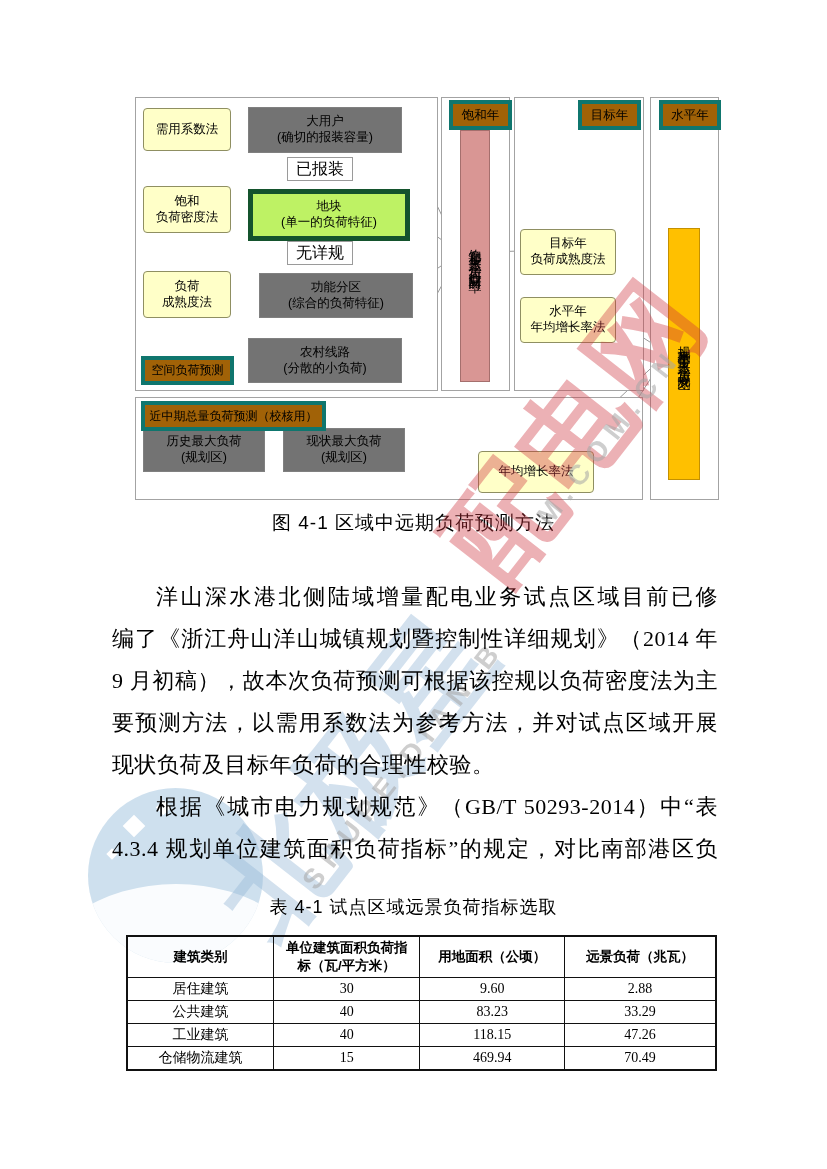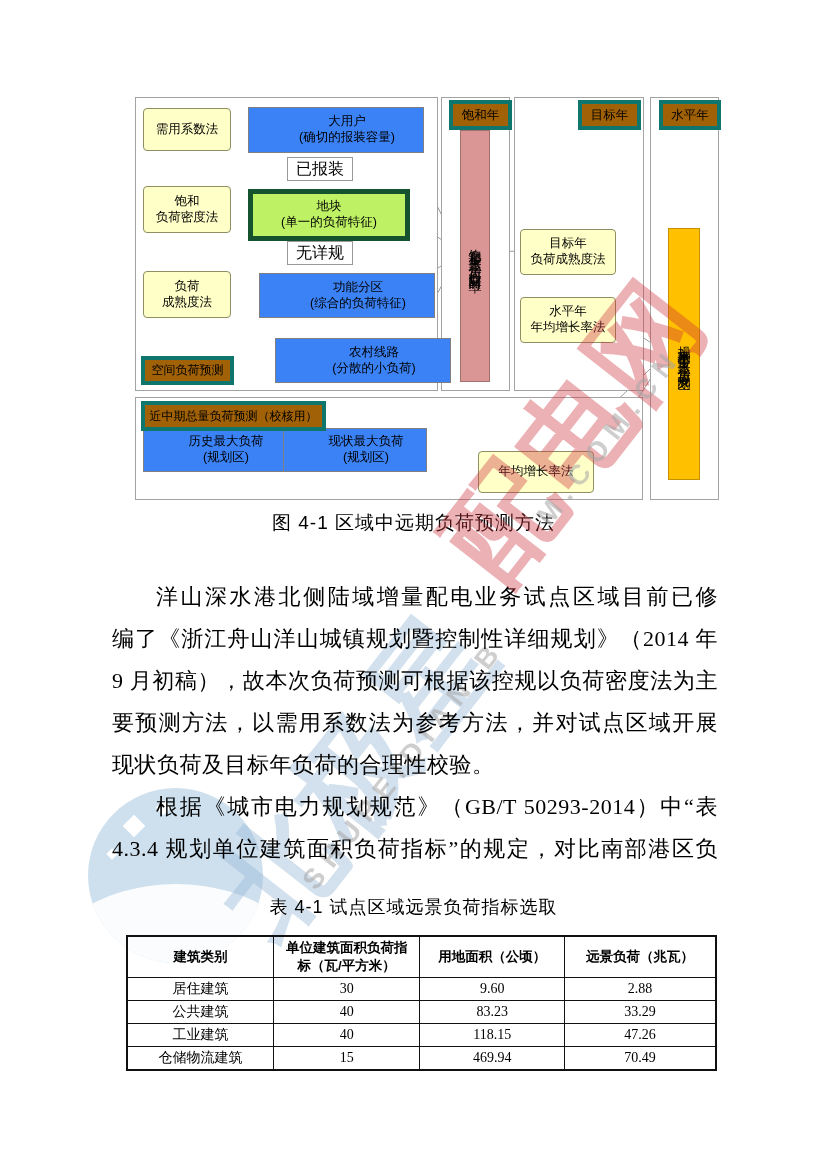--- a/index.html
+++ b/index.html
@@ -4,21 +4,21 @@
 <style>
   html,body{margin:0;padding:0;background:#e9e9e9;}
   #page{position:relative;width:827px;height:1169px;background:#ffffff;margin:0 auto;overflow:hidden;
         font-family:"Liberation Sans",sans-serif;color:#000;}
   
   .panel{position:absolute;border:1px solid #a3a3a3;background:#fff;z-index:2;}
   
   .bx{position:absolute;display:flex;align-items:center;justify-content:center;text-align:center;
       font-size:12.5px;line-height:1.25;white-space:pre-line;z-index:3;}
   .yellow{background:#ffffc8;border:1px solid #8f8f62;border-radius:4px;}
-  .blue{background:#3b82f6;border:1px solid #808080;padding-left:22px;}
+  .blue{background:#737373;border:1px solid #808080;}
   .redbox{background:#bef264;border:5px solid #14532d;}
   .cond{background:#ffffff;border:1px solid #9a9a9a;font-size:16px;}
   .graylabel{position:absolute;background:#a16207;border:4px solid #0f766e;display:flex;align-items:center;
       justify-content:center;font-size:12.5px;z-index:4;}
   .vtext{position:absolute;display:flex;align-items:center;justify-content:center;z-index:3;
       writing-mode:vertical-rl;text-orientation:mixed;font-size:13px;letter-spacing:2px;line-height:1;}
   .vred{background:#d99694;border:1px solid #a56f6d;}
   .vorange{background:#ffc000;border:1px solid #c49000;}
   #connectors{position:absolute;left:0;top:0;z-index:1;}
   
@@ -119,21 +119,21 @@
 负荷密度法</div>
   <div class="bx yellow" style="left:143px;top:271px;width:86px;height:45px;">负荷
 成熟度法</div>
 
   <div class="bx blue" style="left:248px;top:107px;width:152px;height:44px;">大用户
 (确切的报装容量)</div>
   <div class="bx redbox" style="left:248px;top:189px;width:152px;height:42px;">地块
 (单一的负荷特征)</div>
   <div class="bx blue" style="left:240px;top:273px;width:152px;height:43px;margin-left:19px;">功能分区
 (综合的负荷特征)</div>
-  <div class="bx blue" style="left:248px;top:338px;width:152px;height:43px;margin-left:27px;">农村线路
+  <div class="bx blue" style="left:248px;top:338px;width:152px;height:43px;">农村线路
 (分散的小负荷)</div>
 
   <div class="bx cond" style="left:287px;top:157px;width:64px;height:22px;">已报装</div>
   <div class="bx cond" style="left:287px;top:241px;width:64px;height:22px;">无详规</div>
 
   <div class="graylabel" style="left:141px;top:356px;width:85px;height:21px;font-size:12px;">空间负荷预测</div>
 
   <div class="vtext vred" style="left:460px;top:130px;width:28px;height:250px;">饱和最大（最小）负荷（行业同时率）</div>
 
   <div class="bx yellow" style="left:520px;top:229px;width:94px;height:44px;">目标年

